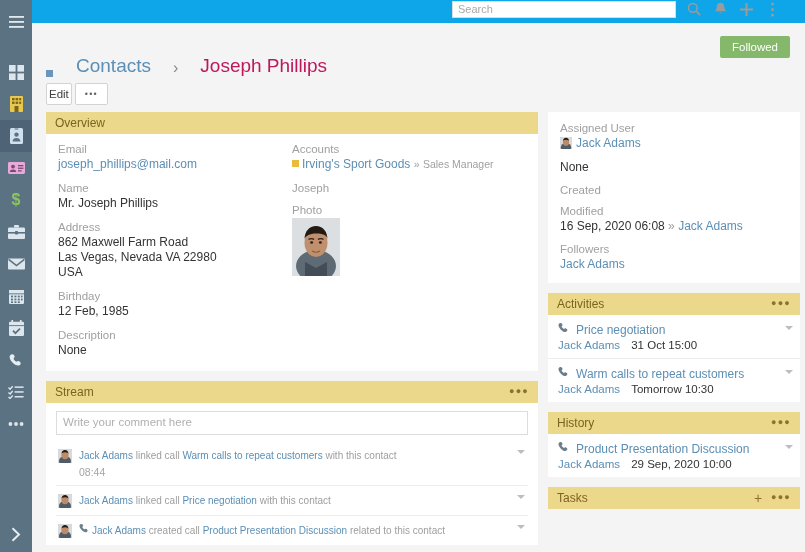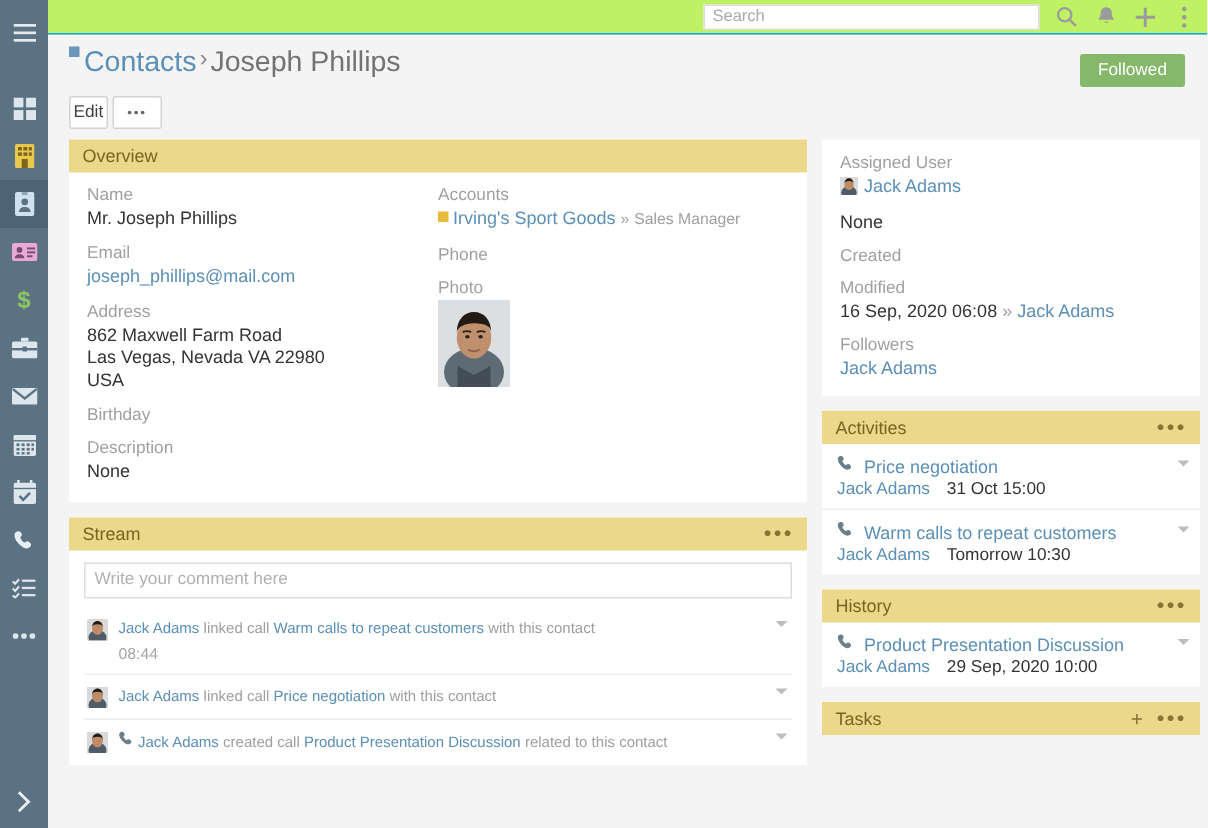--- a/index.html
+++ b/index.html
@@ -31,24 +31,24 @@
   .rail-bottom {
     position: absolute; bottom: 4px; left: 0; width: 32px; height: 28px;
     display: flex; align-items: center; justify-content: center;
     color: #e8eef2; font-size: 15px;
   }
 
   
   .main { flex: 1 1 auto; position: relative; background: #f4f4f4; overflow: hidden; }
 
   .topbar {
-    height: 23px; background: #bef264;
+    height: 23px; background: #0ea5e9;
     display: flex; align-items: center; justify-content: flex-end;
-    padding-right: 8px; gap: 10px;
-    border-bottom: 1px solid #0ea5e9;
+    padding-right: 25px; gap: 10px;
+    border-bottom: 5px solid #0ea5e9;
   }
   .search-box {
     width: 224px; height: 17px;
     border: 1px solid #dcdcdc; background: #fff;
     font-size: 11px; color: #333;
     padding: 0 5px;
     font-family: "Liberation Sans", sans-serif;
     outline: none;
   }
   .search-box::placeholder { color: #a9a9a9; }
@@ -57,30 +57,31 @@
     width: 16px; height: 16px;
   }
 
   
   .page-header {
     padding: 8px 14px 0 14px;
     display: flex; align-items: flex-start; justify-content: space-between;
   }
   .breadcrumb {
     font-size: 19px; color: #333; letter-spacing: 0;
-    display: flex; align-items: flex-start; gap: 1px;
+    display: flex; align-items: flex-end; gap: 21px;
     font-weight: normal;
+    margin-top: 24px;
   }
   .bc-square {
     width: 7px; height: 7px; background: #6a96bb; display: inline-block;
     margin-right: 2px;
   }
   .bc-link { color: #5b8fb5; }
   .bc-sep { color: #8a8a8a; font-size: 16px; padding: 0 1px; }
-  .bc-current { color: #737373; }
+  .bc-current { color: #be185d; }
   .followed-btn {
     background: #85b86a; color: #fff; border: none;
     font-size: 11.5px; padding: 5px 12px; border-radius: 2px;
     font-family: "Liberation Sans", sans-serif; cursor: pointer;
     margin-top: 5px; margin-right: 1px;
   }
 
   .button-row { padding: 6px 14px 7px 14px; display: flex; gap: 3px; }
   .btn {
     background: #fff; border: 1px solid #d3d3d3; border-radius: 2px;
@@ -366,54 +367,55 @@
       <div class="col-left">
 
         <div class="panel">
           <div class="panel-head">
             <span>Overview</span>
           </div>
           <div class="panel-body">
             <div class="ov-grid">
               <div class="ov-col">
                 <div class="field">
+                  <div class="field-label">Email</div>
+                  <div class="field-value"><a class="link" href="#">joseph_phillips@mail.com</a></div>
+                </div>
+                <div class="field">
                   <div class="field-label">Name</div>
                   <div class="field-value">Mr. Joseph Phillips</div>
-                </div>
-                <div class="field">
-                  <div class="field-label">Email</div>
-                  <div class="field-value"><a class="link" href="#">joseph_phillips@mail.com</a></div>
                 </div>
                 <div class="field">
                   <div class="field-label">Address</div>
                   <div class="field-value">
                     <div>862 Maxwell Farm Road</div>
                     <div>Las Vegas, Nevada VA 22980</div>
                     <div>USA</div>
                   </div>
                 </div>
                 <div class="field" style="">
                   <div class="field-label">Birthday</div>
+                  <div class="field-value">12 Feb, 1985</div>
                 </div>
                 <div class="field" style="margin-bottom:2px;">
                   <div class="field-label">Description</div>
                   <div class="field-value">None</div>
                 </div>
               </div>
               <div class="ov-col">
                 <div class="field">
                   <div class="field-label">Accounts</div>
                   <div class="field-value">
                     <span class="acct-square"></span><a class="link" href="#">Irving's Sport Goods</a>
                     <span class="muted-sm">»</span>
                     <span class="muted-sm">Sales Manager</span>
                   </div>
                 </div>
                 <div class="field">
-                  <div class="field-label">Phone</div>
+                  <div class="field-label">Joseph</div>
                 </div>
                 <div class="field">
                   <div class="field-label">Photo</div>
                   <div class="photo">
                     <svg width="48" height="58" viewBox="0 0 48 58">
                       <rect width="48" height="58" fill="#dcdfe1"></rect>
                       <ellipse cx="24" cy="48" rx="20" ry="16" fill="#5e6a74"></ellipse>
                       <path d="M13 44 L24 50 L35 44 L35 58 L13 58 Z" fill="#424d57"></path>
                       <ellipse cx="24" cy="25" rx="11.5" ry="14" fill="#c08f6d"></ellipse>
                       <path d="M12.5 22c0-9 5-14 11.5-14s11.5 5 11.5 14c0-4-3-6.5-11.5-6.5-6 0-11.5 2.5-11.5 6.5z" fill="#241a14"></path>

